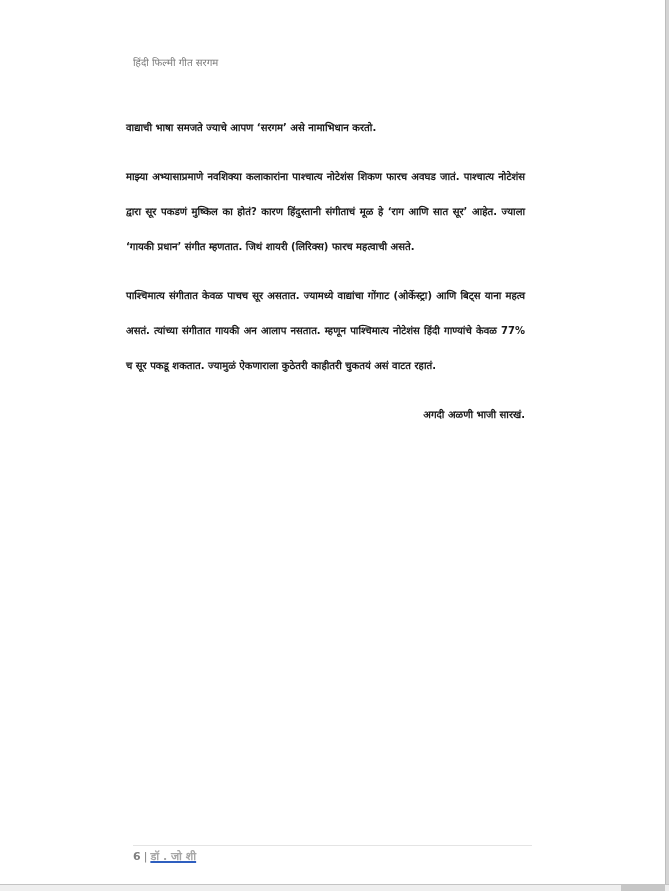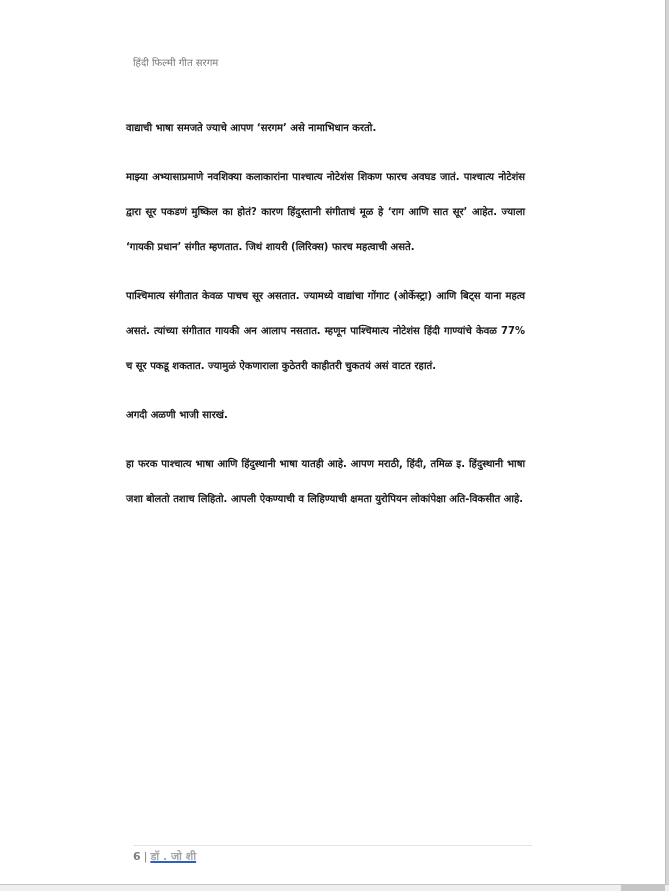--- a/index.html
+++ b/index.html
@@ -66,21 +66,21 @@
       font-size: 10px;
       color: #1a1a1a;
       font-weight: bold;
     }
     .para {
       margin: 0 0 14px 0;
       line-height: 35px;
       text-align: justify;
     }
     .para.last-line-only {
-      text-align: left;
+      text-align: right;
     }
     .footer-rule {
       position: absolute;
       left: 133px;
       top: 845px;
       width: 399px;
       height: 1px;
       background: #e4e4e4;
     }
     .footer {
@@ -112,21 +112,20 @@
 
 <div class="page">
 
   <div class="header">हिंदी फिल्मी गीत सरगम</div>
 
   <div class="body-text">
     <p class="para">वाद्याची भाषा समजते ज्याचे आपण ‘सरगम’ असे नामाभिधान करतो.</p>
     <p class="para">माझ्या अभ्यासाप्रमाणे नवशिक्या कलाकारांना पाश्चात्य नोटेशंस शिकण फारच अवघड जातं. पाश्चात्य नोटेशंस द्वारा सूर पकडणं मुष्किल का होतं? कारण हिंदुस्तानी संगीताचं मूळ हे ‘राग आणि सात सूर’ आहेत. ज्याला ‘गायकी प्रधान’ संगीत म्हणतात. जिथं शायरी (लिरिक्स) फारच महत्वाची असते.</p>
     <p class="para">पाश्चिमात्य संगीतात केवळ पाचच सूर असतात. ज्यामध्ये वाद्यांचा गोंगाट (ओर्केस्ट्रा) आणि बिट्स याना महत्व असतं. त्यांच्या संगीतात गायकी अन आलाप नसतात. म्हणून पाश्चिमात्य नोटेशंस हिंदी गाण्यांचे केवळ 77% च सूर पकडू शकतात. ज्यामुळं ऐकणाराला कुठेतरी काहीतरी चुकतयं असं वाटत रहातं.</p>
     <p class="para last-line-only">अगदी अळणी भाजी सारखं.</p>
-    <p class="para">हा फरक पाश्चात्य भाषा आणि हिंदुस्थानी भाषा यातही आहे. आपण मराठी, हिंदी, तमिळ इ. हिंदुस्थानी भाषा जशा बोलतो तशाच लिहितो. आपली ऐकण्याची व लिहिण्याची क्षमता युरोपियन लोकांपेक्षा अति-विकसीत आहे.</p>
   </div>
 
   <div class="footer-rule"></div>
 
   <div class="footer">
     <span class="page-num">6</span><span class="sep">|</span><span class="author">डॉ . जो शी</span>
   </div>
 
 </div>
 

